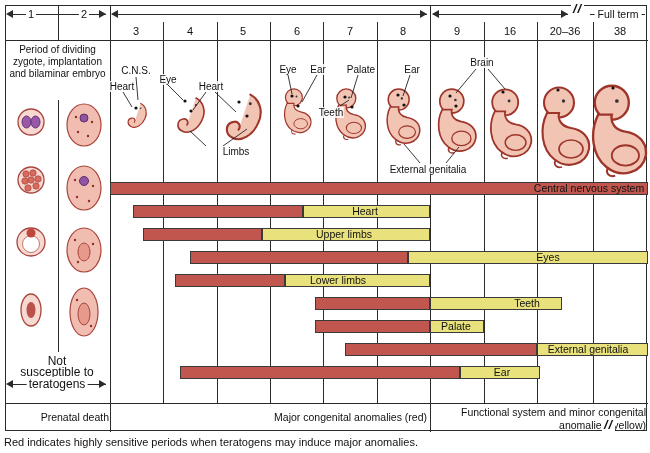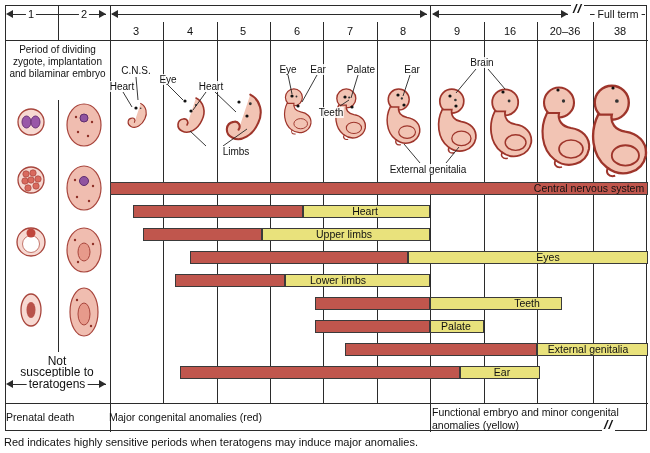--- a/index.html
+++ b/index.html
@@ -19,21 +19,21 @@
        background:#fff;padding:0 2px;z-index:7;letter-spacing:1px;}
   .ah{position:absolute;width:0;height:0;border-top:4px solid transparent;
       border-bottom:4px solid transparent;z-index:6;}
   .ah.r{border-left:7px solid #2b2b2b;}
   .ah.l{border-right:7px solid #2b2b2b;}
   .seg{position:absolute;height:13px;border:1px solid #3a3a3a;box-sizing:border-box;z-index:5;}
   .barlbl{line-height:13px;font-size:10.5px;z-index:6;}
   .desc{position:absolute;left:8px;top:44px;width:99px;text-align:center;
         font-size:10px;line-height:1.2;z-index:4;}
   .notsus{font-size:12px;background:#fff;padding:0 2px;z-index:6;}
-  .footer-cell{position:absolute;font-size:10.5px;text-align:left;z-index:4;line-height:1.2;}
+  .footer-cell{position:absolute;font-size:10.5px;text-align:right;z-index:4;line-height:1.2;}
   .caption{position:absolute;left:4px;top:436px;font-size:11px;z-index:4;}
   svg{z-index:3;}
 </style>
 </head>
 <body>
 
 <div class="canvas">
 
   <div class="border-box"></div>
 
@@ -259,19 +259,19 @@
     <span class="lbl center notsus" style="left:57px;top:365px">susceptible to</span>
     <div class="hline" style="left:8px;top:384px;width:98px;z-index:5"></div>
     <div class="ah l" style="left:6px;top:380px"></div>
     <div class="ah r" style="left:99px;top:380px"></div>
     <span class="lbl center notsus" style="left:57px;top:377px">teratogens</span>
   </div>
 
   <div class="footer-cell" style="left:6px;top:411px;width:103px">Prenatal death</div>
   <div class="footer-cell" style="left:109px;top:411px;width:318px">Major congenital anomalies (red)</div>
   <div class="footer-cell" style="left:432px;top:406px;width:214px">
-    <div>Functional embryo and minor congenital</div>
+    <div>Functional system and minor congenital</div>
     <div>anomalies (yellow)</div>
   </div>
   <span class="brk" style="left:602px;top:417px">//</span>
 
   <div class="caption">Red indicates highly sensitive periods when teratogens may induce major anomalies.</div>
 </div>
 
 </body></html>

